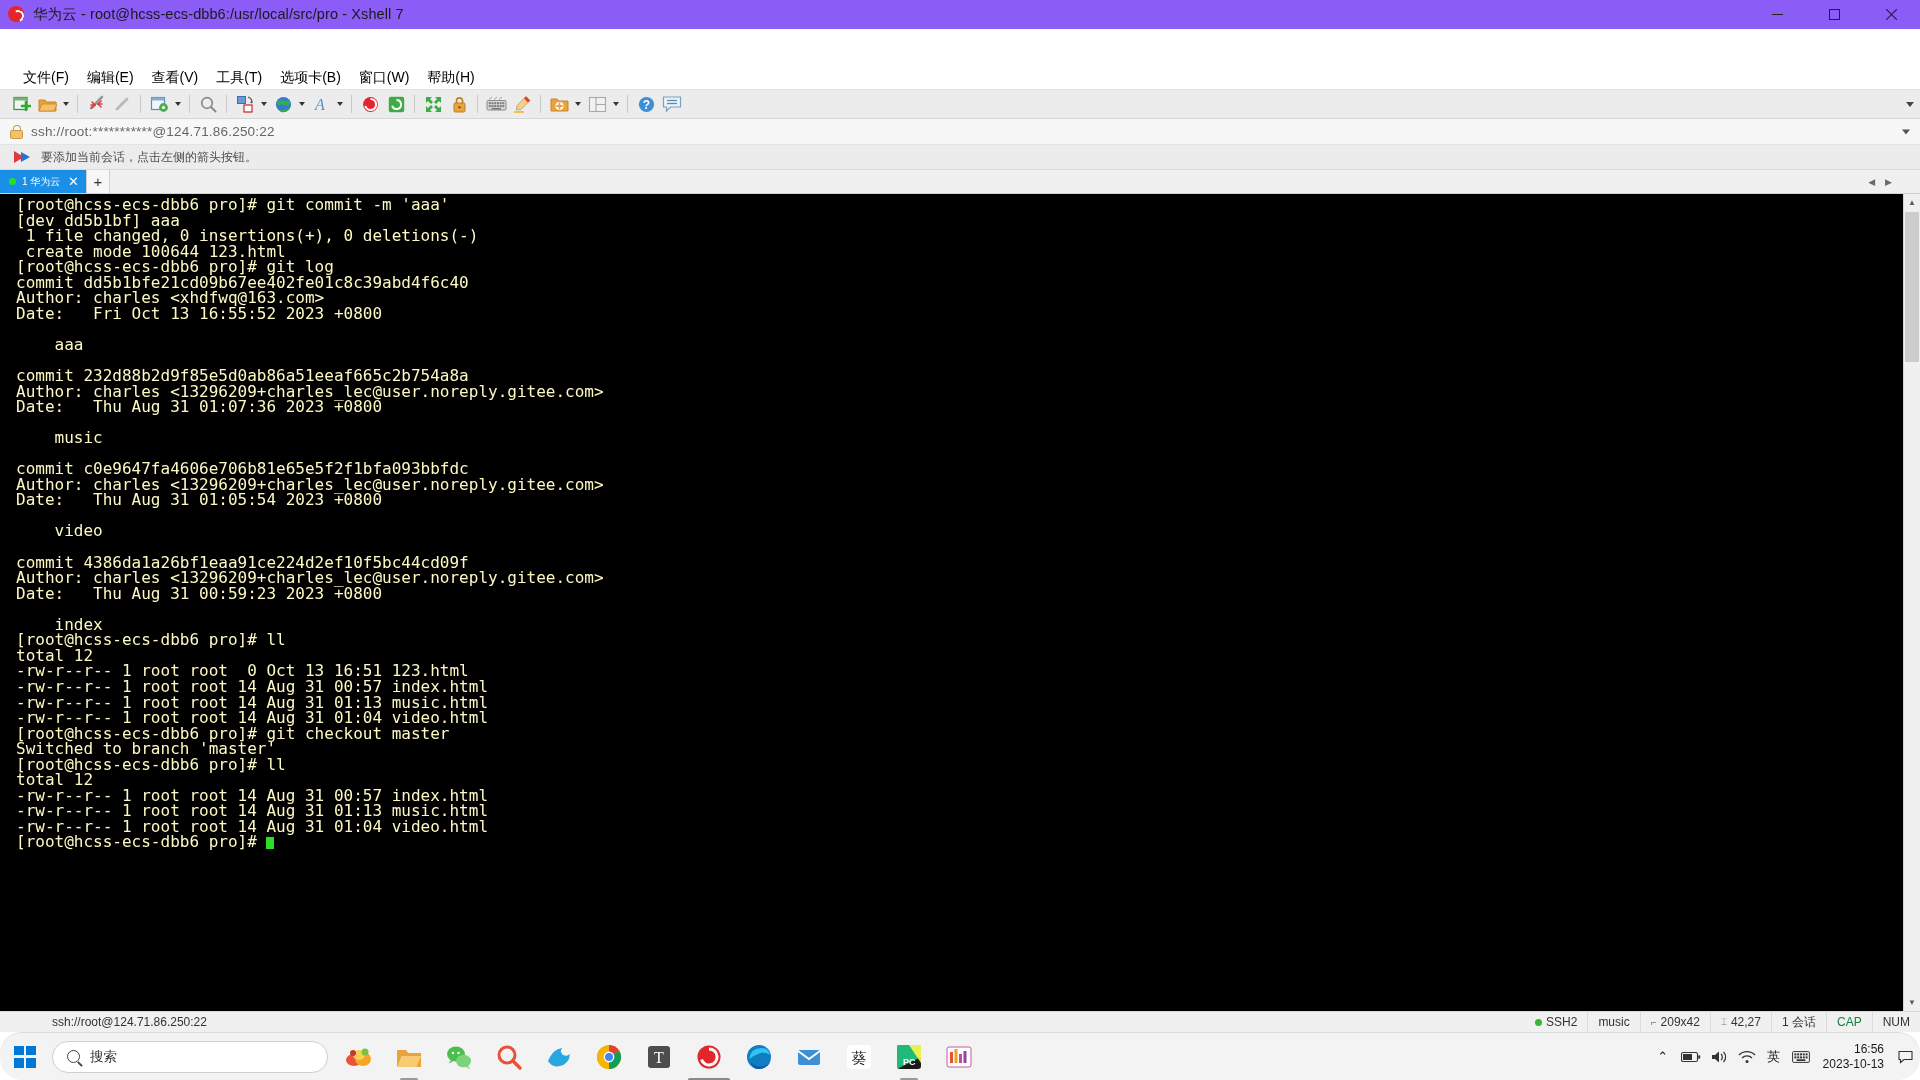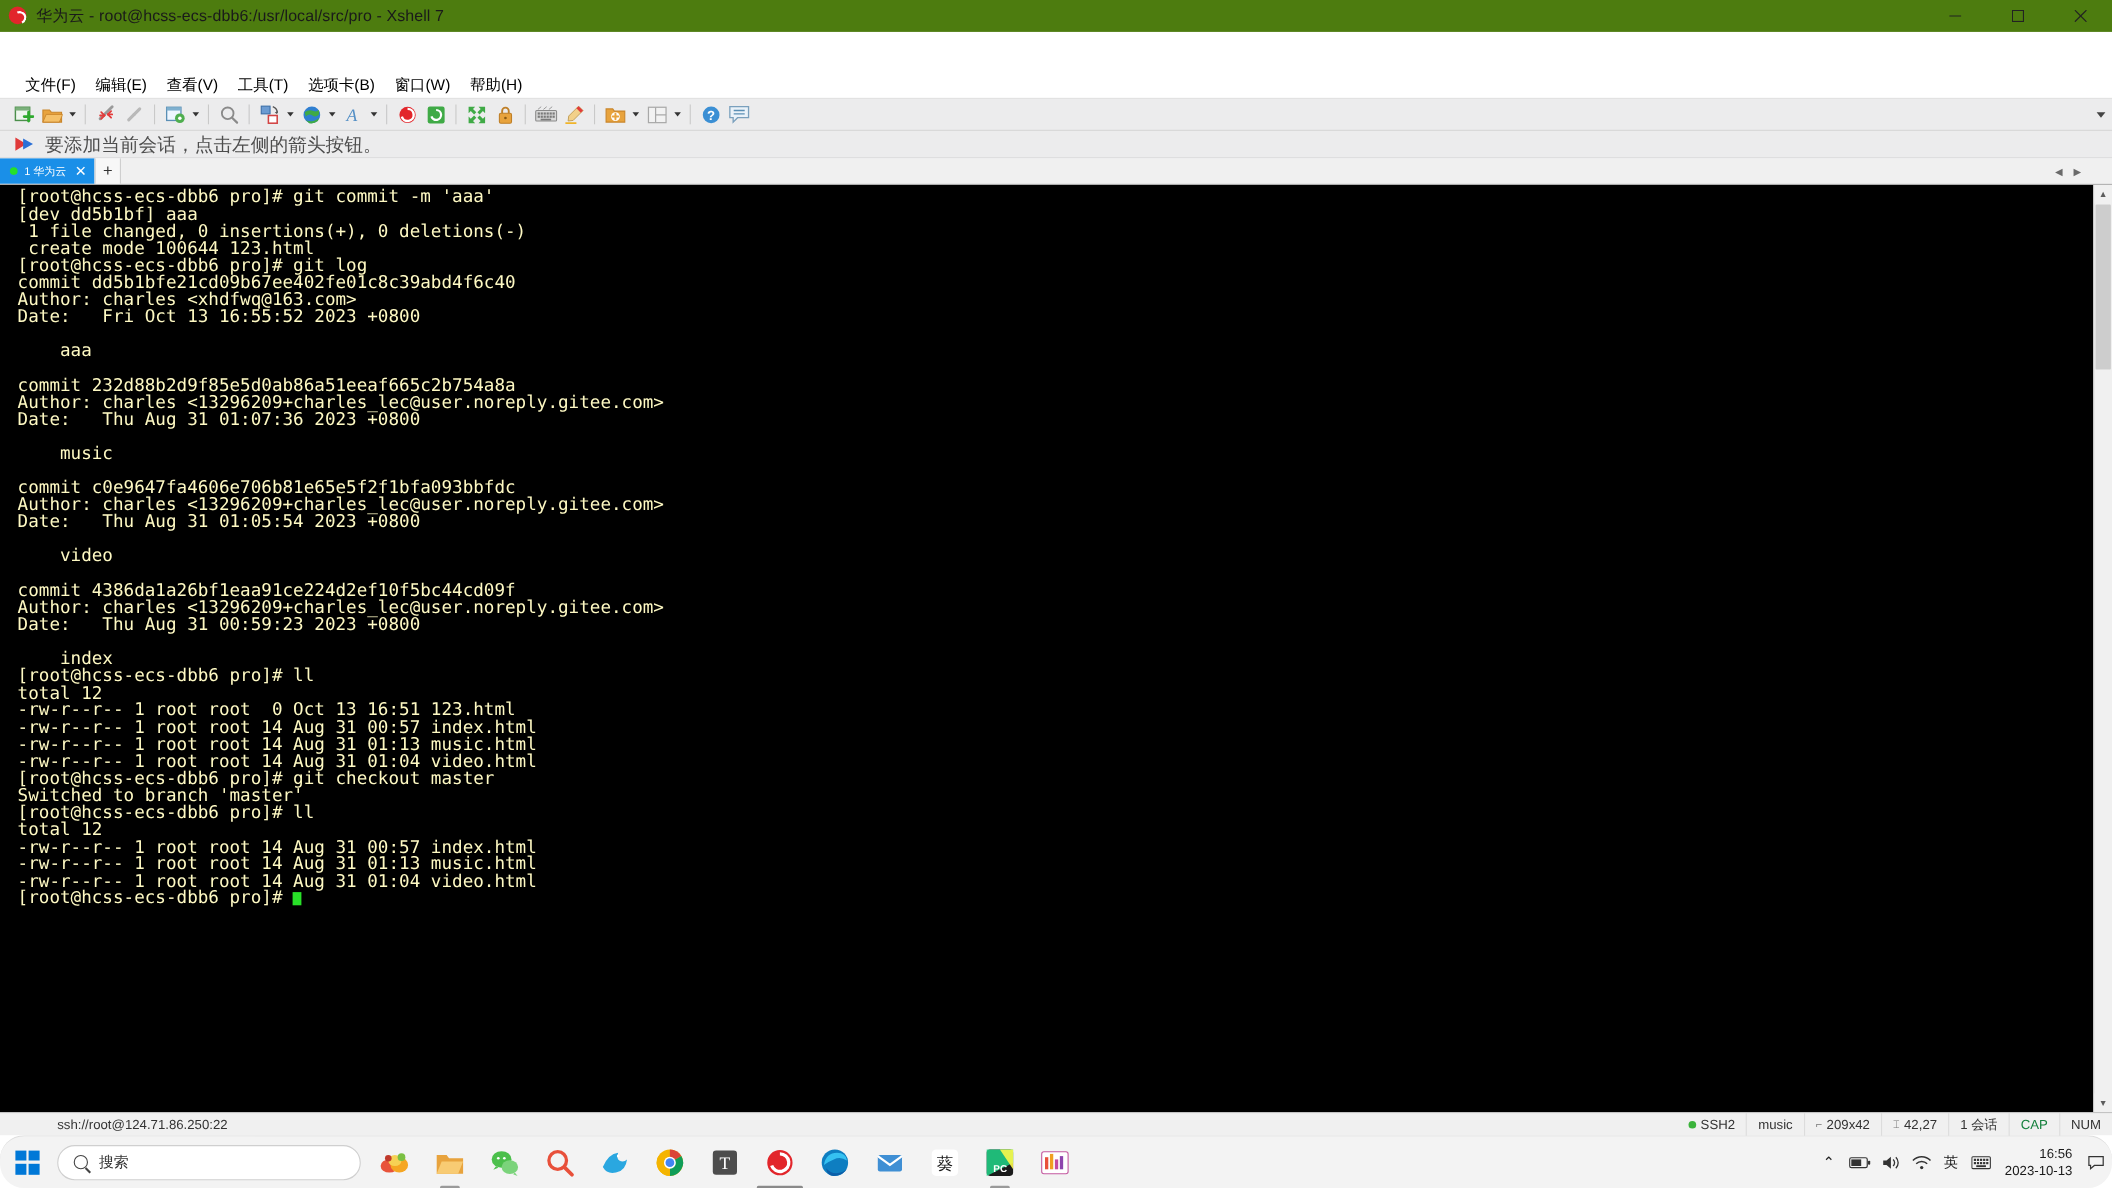--- a/index.html
+++ b/index.html
@@ -11,21 +11,21 @@
   }
   .app {
     width: 1920px; height: 1080px;
     display: flex; flex-direction: column;
     position: relative;
   }
 
   
   .titlebar {
     height: 29px;
-    background: #4d7c0f;
+    background: #8b5cf6;
     display: flex; align-items: center;
     flex: 0 0 auto;
     border-bottom: 0px solid #e6e6e6;
   }
   .tb-icon {
     width: 18px; height: 18px;
     margin-left: 8px; margin-right: 7px;
     position: relative;
     flex: 0 0 auto;
   }
@@ -186,21 +186,21 @@
     border-left: 10px solid #e03a3a;
   }
   .notice-ico .a2 {
     position: absolute; left: 7px; top: 1px;
     width: 0; height: 0;
     border-top: 5.5px solid transparent;
     border-bottom: 5.5px solid transparent;
     border-left: 9px solid #2a6fd6;
   }
   .notice-text {
-    font-size: 17px; color: #4d4d4d;
+    font-size: 12px; color: #4d4d4d;
     white-space: nowrap;
   }
 
   
   .tabbar {
     height: 24px;
     background: #f0f0f0;
     border-bottom: 1px solid #d0d0d0;
     display: flex; align-items: stretch;
     flex: 0 0 auto;
@@ -649,20 +649,28 @@
         <g stroke="#5a8fb5" stroke-width="1.3">
           <line x1="5" y1="5.5" x2="15" y2="5.5"></line>
           <line x1="5" y1="8.5" x2="15" y2="8.5"></line>
         </g>
       </svg>
     </div>
 
     <div class="tb-right-caret"></div>
   </div>
 
+  <div class="addrbar">
+    <div class="lock-ico">
+      <div class="lock-shackle"></div>
+        <div class="lock-body"></div>
+    </div>
+    <div class="addr-text">ssh://root:***********@124.71.86.250:22</div>
+    <div class="addr-caret"></div>
+  </div>
 
   <div class="noticebar">
     <div class="notice-ico">
       <div class="a1"></div>
         <div class="a2"></div>
     </div>
     <div class="notice-text">要添加当前会话，点击左侧的箭头按钮。</div>
   </div>
 
   <div class="tabbar">

